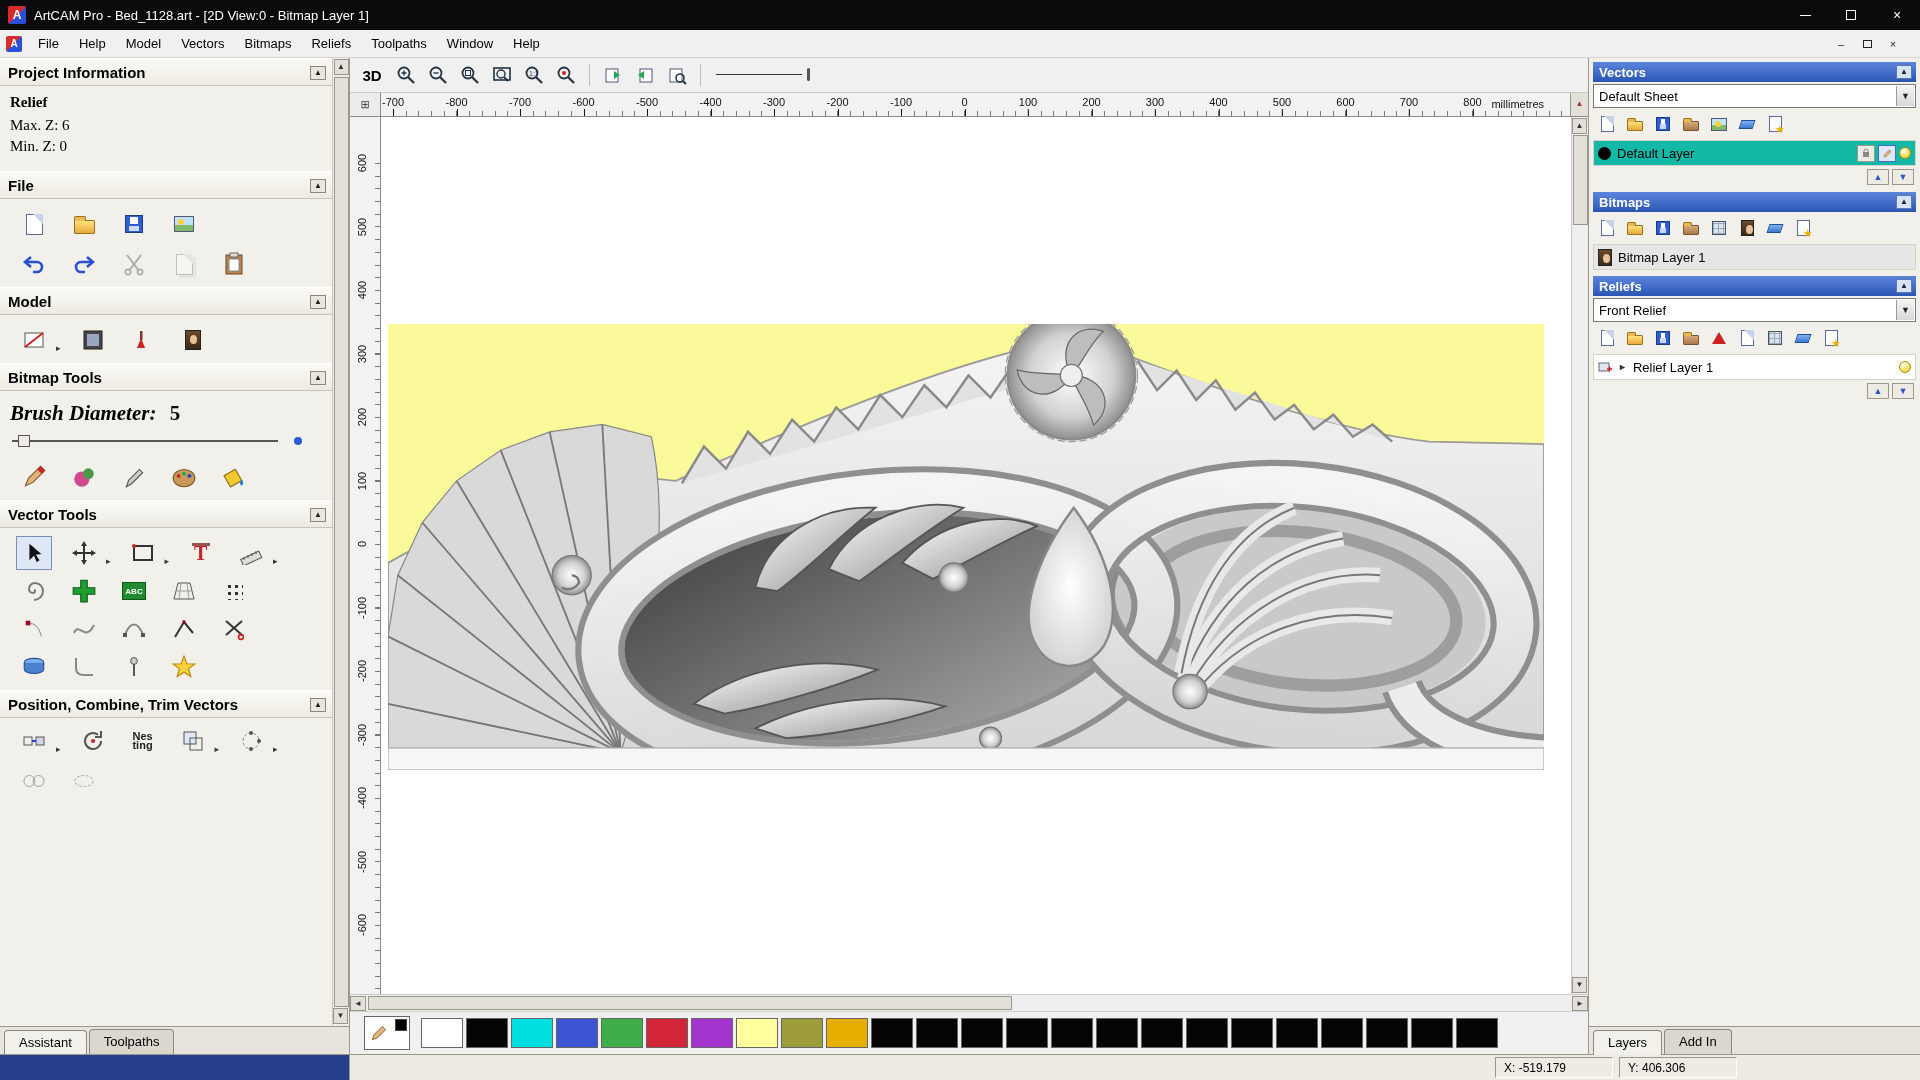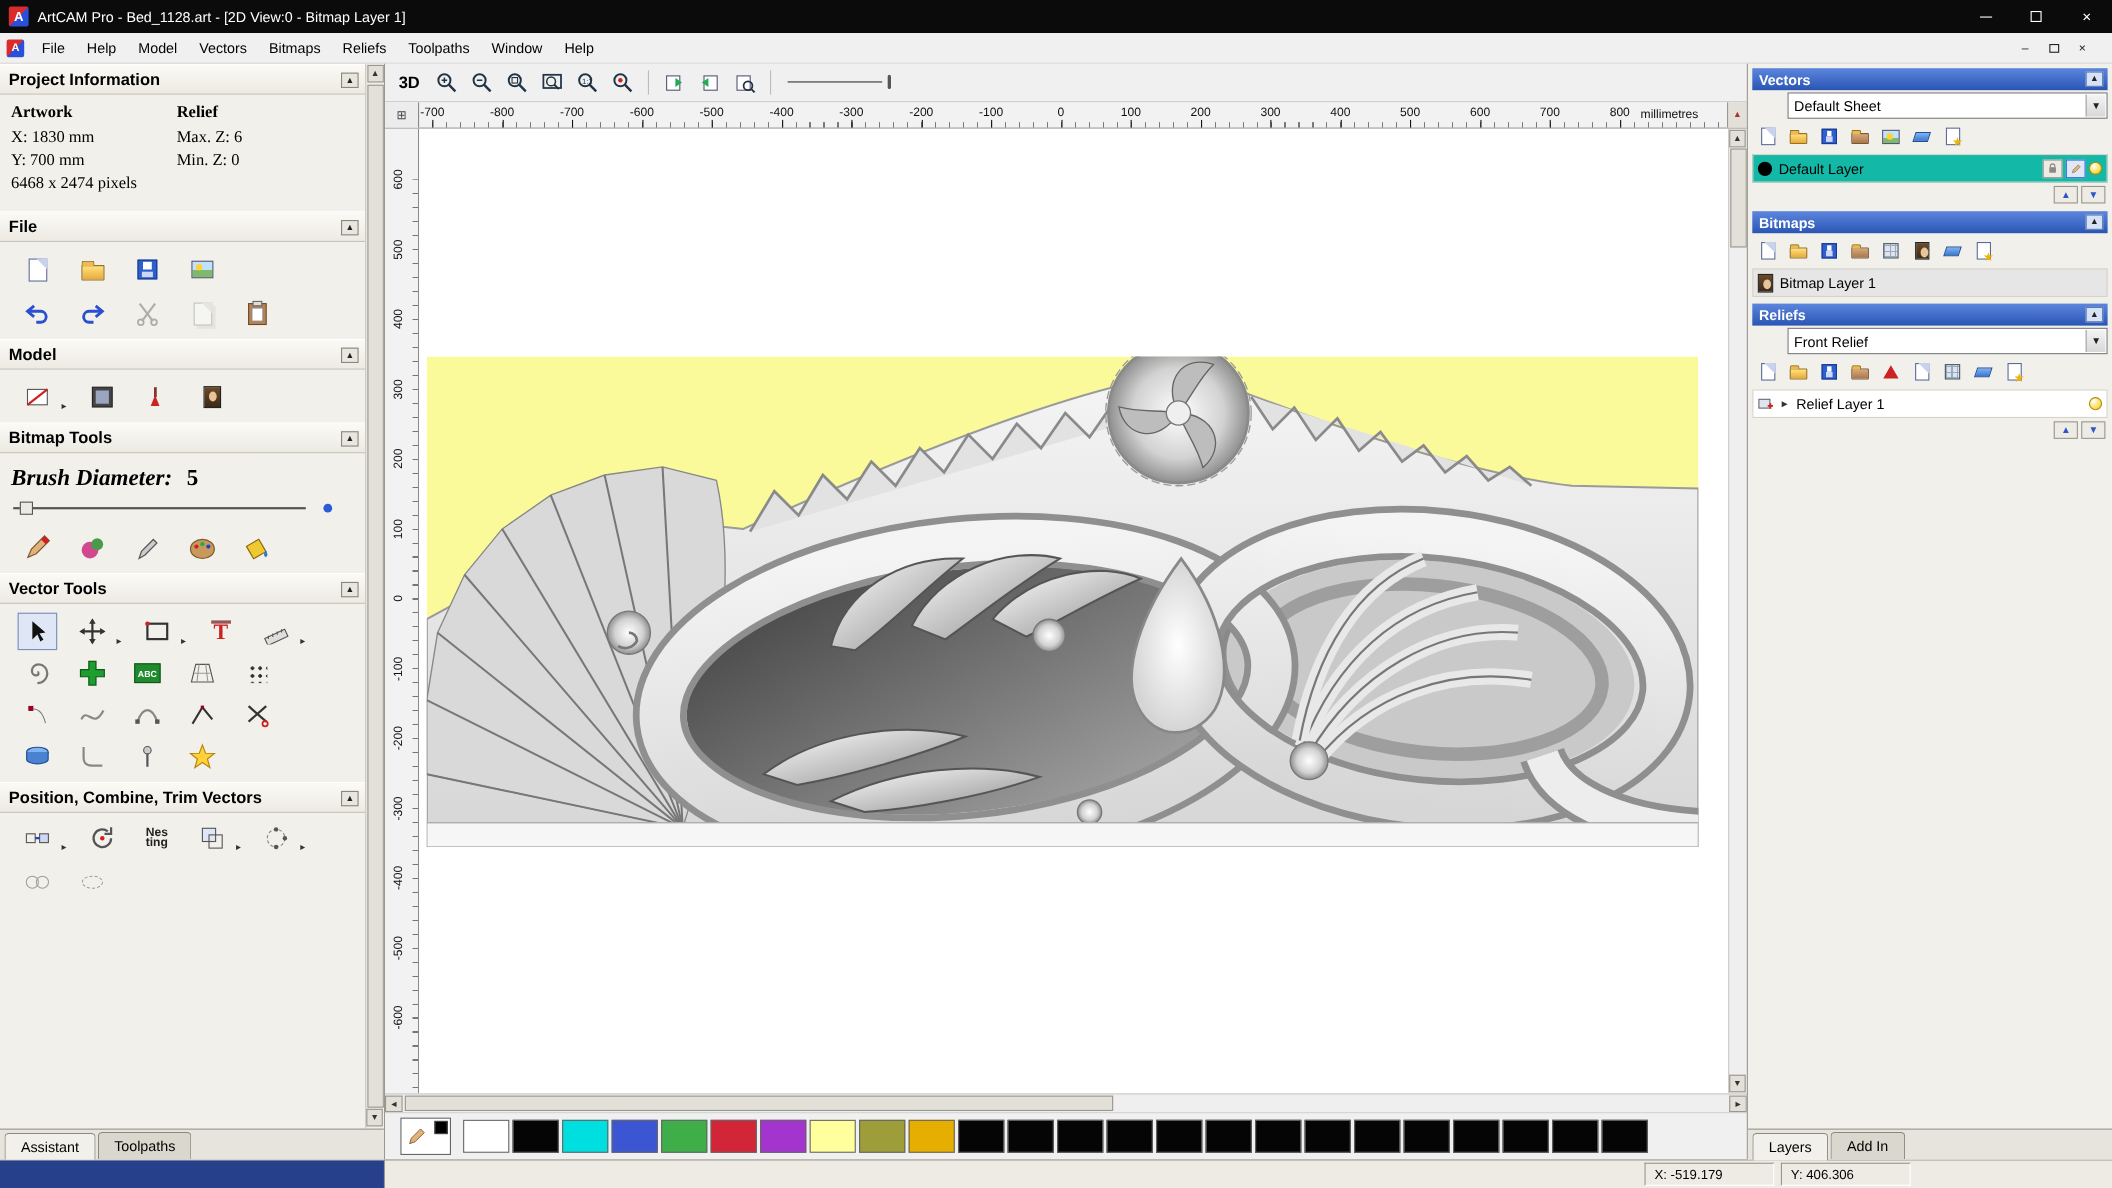--- a/index.html
+++ b/index.html
@@ -101,21 +101,21 @@
   
   .palette { height:43px; flex:0 0 auto; background:#F0F0F0; border-top:1px solid #d0d0d0; display:flex; align-items:center; padding-left:14px; gap:3px; }
   .swatch { width:42px; height:30px; border:1px solid #666; flex:0 0 auto; }
   .swatch-special { position:relative; width:46px; height:34px; background:#fff; border:1px solid #666; margin-right:8px; flex:0 0 auto; }
   .swatch-special .mini-black { position:absolute; right:2px; top:2px; width:12px; height:12px; background:#000; border:1px solid #444; }
 
   
   .rp-sec { margin:4px 4px 2px 4px; }
   .rp-hdr { height:20px; background:linear-gradient(#5c86dd,#2a55b4); color:#fff; font-weight:bold; font-size:13px; display:flex; align-items:center; padding:0 4px 0 6px; }
   .rp-hdr .collapse-btn { background:#d7e2f7; border-color:#5a78b4; }
-  .dropdown { height:24px; margin-top:2px; background:#fff; border:1px solid #7a7a7a; display:flex; align-items:center; padding-left:5px; font-size:13px; position:relative;margin-left:32px; }
+  .dropdown { height:24px; margin-top:2px; background:#fff; border:1px solid #7a7a7a; display:flex; align-items:center; padding-left:5px; font-size:13px; position:relative; }
   .dropdown .dbtn { position:absolute; right:1px; top:1px; bottom:1px; width:18px; background:linear-gradient(#f4f4f4,#d8d8d8); border-left:1px solid #9a9a9a; font-size:9px; display:flex; align-items:center; justify-content:center; color:#222; }
   .rp-tools { display:flex; align-items:center; gap:4px; padding:5px 2px; }
   .rp-tools .tool { width:24px; height:22px; }
   .layer-row { height:26px; display:flex; align-items:center; gap:6px; padding:0 4px; font-size:13px; background:#fff; border:1px solid #d5d2c8; }
   .layer-row.sel { background:#14b8a6; }
   .layer-row.sel2 { background:#E6E6E6; }
   .layer-dot { width:13px; height:13px; border-radius:50%; background:#000; flex:0 0 auto; }
   .layer-right { margin-left:auto; display:flex; align-items:center; gap:3px; }
   .mini-btn { width:18px; height:17px; border:1px solid #9a978d; background:#EDEBE4; display:inline-flex; align-items:center; justify-content:center; }
   .mini-btn.active { border-color:#3a6bd6; background:#dfe8fb; }
@@ -199,26 +199,20 @@
   <div class="main">
 
     <div class="left-panel">
       <div class="lp-content">
 
         <div class="sec-hdr">
           <span>Project Information</span>
           <span class="collapse-btn">▲</span>
         </div>
         <div class="proj-info">
-          <div class="pi-col">
-            <div class="pi-h">Artwork</div>
-            <div>X: 1830 mm</div>
-            <div>Y: 700 mm</div>
-            <div>6468 x 2474 pixels</div>
-          </div>
           <div class="pi-col">
             <div class="pi-h">Relief</div>
             <div>Max. Z: 6</div>
             <div>Min. Z: 0</div>
           </div>
         </div>
 
         <div class="sec-hdr">
           <span>File</span>
           <span class="collapse-btn">▲</span>

